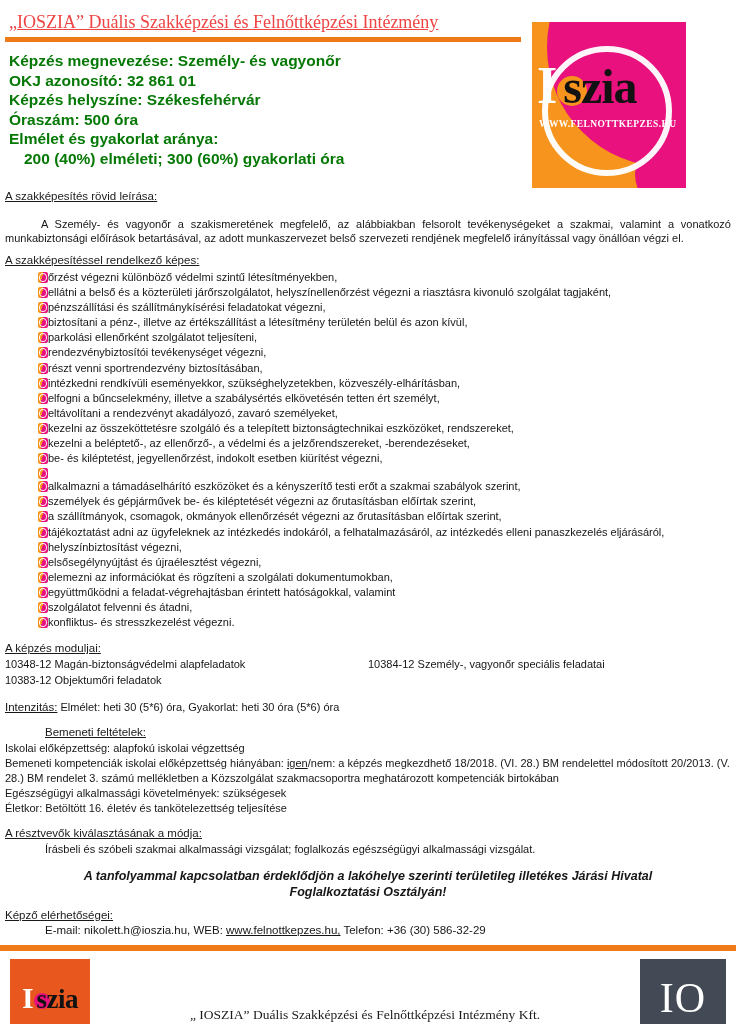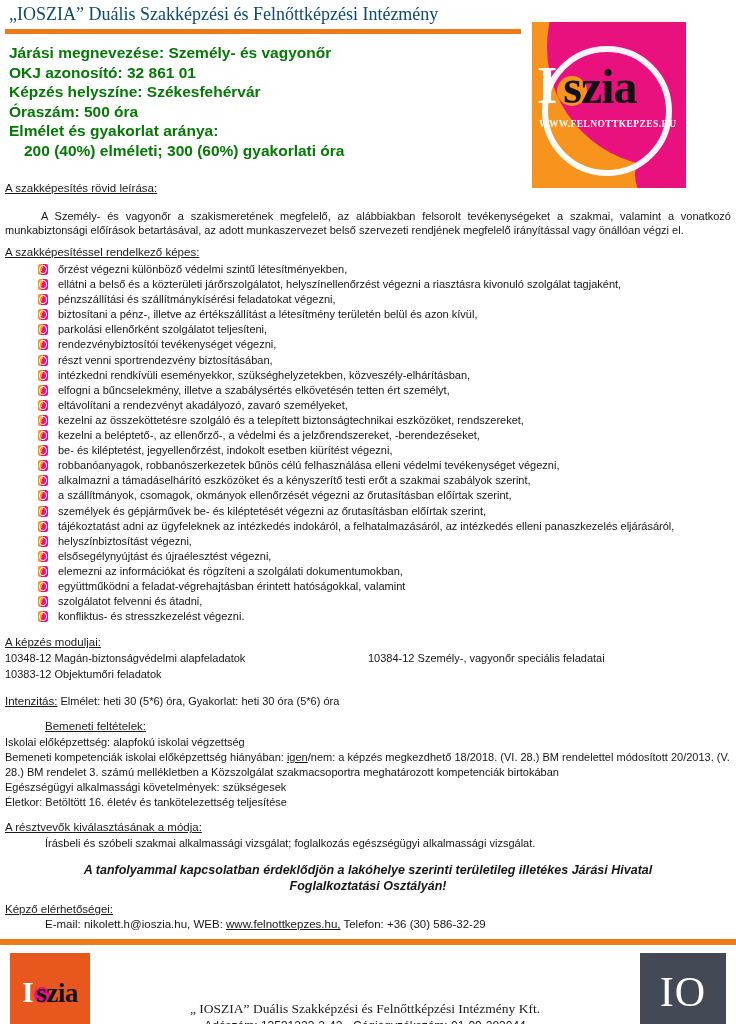--- a/index.html
+++ b/index.html
@@ -4,21 +4,21 @@
 <style>
   html,body { margin:0; padding:0; background:#fff; }
   .page {
     position:relative; width:736px; height:1024px; overflow:hidden;
     background:#fff; color:#161616;
     font-family:"Liberation Sans", sans-serif;
   }
   .content { padding:0 5px; }
 
   
-  .doc-title { font-family:"Liberation Serif", serif; font-size:18px; padding:4px 0 0 4px; color:#0c4a6e; }
+  .doc-title { font-family:"Liberation Serif", serif; font-size:18px; padding:12px 0 0 4px; color:#ef4444;text-decoration:underline; }
   .title-rule { width:516px; height:5px; background:#EE7B17; margin-top:4px; }
 
   
   .course-block { margin-top:9px; padding-left:4px; color:#067806; font-weight:bold; font-size:15.5px; line-height:19.5px; }
   .course-block .course-line:last-child { padding-left:15px; }
 
   
   .logo-big { position:absolute; left:532px; top:22px; width:154px; height:166px; background:#F7941D; overflow:hidden; }
   .logo-blob1 { position:absolute; left:15px; top:-95px; width:240px; height:240px; border-radius:50%; background:#E8117D; }
   .logo-blob2 { position:absolute; left:103px; top:112px; width:80px; height:80px; border-radius:50%; background:#E8117D; }
@@ -28,21 +28,21 @@
   .logo-wordmark .li-dot { width:30px; height:30px; border-radius:50%; background:#F7941D; align-self:center; margin:10px -24px 0 0; }
   .logo-wordmark .li-black { color:#121212; font-size:48px; line-height:1; letter-spacing:-1px; position:relative; }
   .logo-site { position:absolute; left:7px; top:97px; color:#fff; font-family:"Liberation Serif", serif; font-weight:bold; font-size:9.5px; letter-spacing:.4px; }
 
   
   .section-heading { font-size:11.5px; text-decoration:underline; color:#1a1a1a; }
   .mt-desc { margin-top:22px; }
   .para { font-size:11px; line-height:13.5px; text-align:justify; text-indent:36px; margin-top:16px; }
   .mt-comp { margin-top:9px; }
   .comp-list { list-style:none; margin:4px 0 0 0; padding:0 0 0 33px; }
-  .comp-list li { display:flex; align-items:flex-start; gap:10px; font-size:11px; line-height:15.1px; }
+  .comp-list li { display:flex; align-items:flex-start; font-size:11px; line-height:15.1px; }
   .bullet-icon { flex:none; position:relative; width:10px; height:11px; margin-top:2px; border-radius:2px;
     background:linear-gradient(105deg,#F7941D 42%, #E8117D 42%); overflow:hidden; }
   .bullet-icon::after { content:""; position:absolute; left:1px; top:1px; width:6px; height:7px;
     border:1.3px solid rgba(255,255,255,.95); border-radius:50%; }
 
   .mt-mod { margin-top:12px; }
   .modules-row { display:flex; margin-top:3px; }
   .modules-col { font-size:11px; line-height:15.5px; }
   .modules-col.left { width:363px; }
   .modules-col.right { flex:1; }
@@ -96,21 +96,21 @@
     <div class="logo-site">WWW.FELNOTTKEPZES.HU</div>
   </div>
 
   <div class="content">
 
     <div class="doc-title">„IOSZIA” Duális Szakképzési és Felnőttképzési Intézmény</div>
     <div class="title-rule"></div>
 
     <div class="course-block">
 
-    <div class="course-line">Járási megnevezése: Személy- és vagyonőr</div>
+    <div class="course-line">Képzés megnevezése: Személy- és vagyonőr</div>
         <div class="course-line">OKJ azonosító: 32 861 01</div>
         <div class="course-line">Képzés helyszíne: Székesfehérvár</div>
         <div class="course-line">Óraszám: 500 óra</div>
         <div class="course-line">Elmélet és gyakorlat aránya:</div>
         <div class="course-line">200 (40%) elméleti; 300 (60%) gyakorlati óra</div>
       </div>
 
     <div class="section-heading mt-desc">A szakképesítés rövid leírása:</div>
     <div class="para">A Személy- és vagyonőr a szakismeretének megfelelő, az alábbiakban felsorolt tevékenységeket a szakmai, valamint a vonatkozó munkabiztonsági előírások betartásával, az adott munkaszervezet belső szervezeti rendjének megfelelő irányítással vagy önállóan végzi el.</div>
 
@@ -179,36 +179,35 @@
           <span>kezelni a beléptető-, az ellenőrző-, a védelmi és a jelzőrendszereket, -berendezéseket,</span>
         </li>
 
         <li>
           <span class="bullet-icon"></span>
           <span>be- és kiléptetést, jegyellenőrzést, indokolt esetben kiürítést végezni,</span>
         </li>
 
         <li>
           <span class="bullet-icon"></span>
-          <span>robbanóanyagok, robbanószerkezetek bűnös célú felhasználása elleni védelmi tevékenységet végezni,</span>
         </li>
 
         <li>
           <span class="bullet-icon"></span>
           <span>alkalmazni a támadáselhárító eszközöket és a kényszerítő testi erőt a szakmai szabályok szerint,</span>
         </li>
 
         <li>
           <span class="bullet-icon"></span>
+          <span>személyek és gépjárművek be- és kiléptetését végezni az őrutasításban előírtak szerint,</span>
+        </li>
+
+        <li>
+          <span class="bullet-icon"></span>
           <span>a szállítmányok, csomagok, okmányok ellenőrzését végezni az őrutasításban előírtak szerint,</span>
-        </li>
-
-        <li>
-          <span class="bullet-icon"></span>
-          <span>személyek és gépjárművek be- és kiléptetését végezni az őrutasításban előírtak szerint,</span>
         </li>
 
         <li>
           <span class="bullet-icon"></span>
           <span>tájékoztatást adni az ügyfeleknek az intézkedés indokáról, a felhatalmazásáról, az intézkedés elleni panaszkezelés eljárásáról,</span>
         </li>
 
         <li>
           <span class="bullet-icon"></span>
           <span>helyszínbiztosítást végezni,</span>

